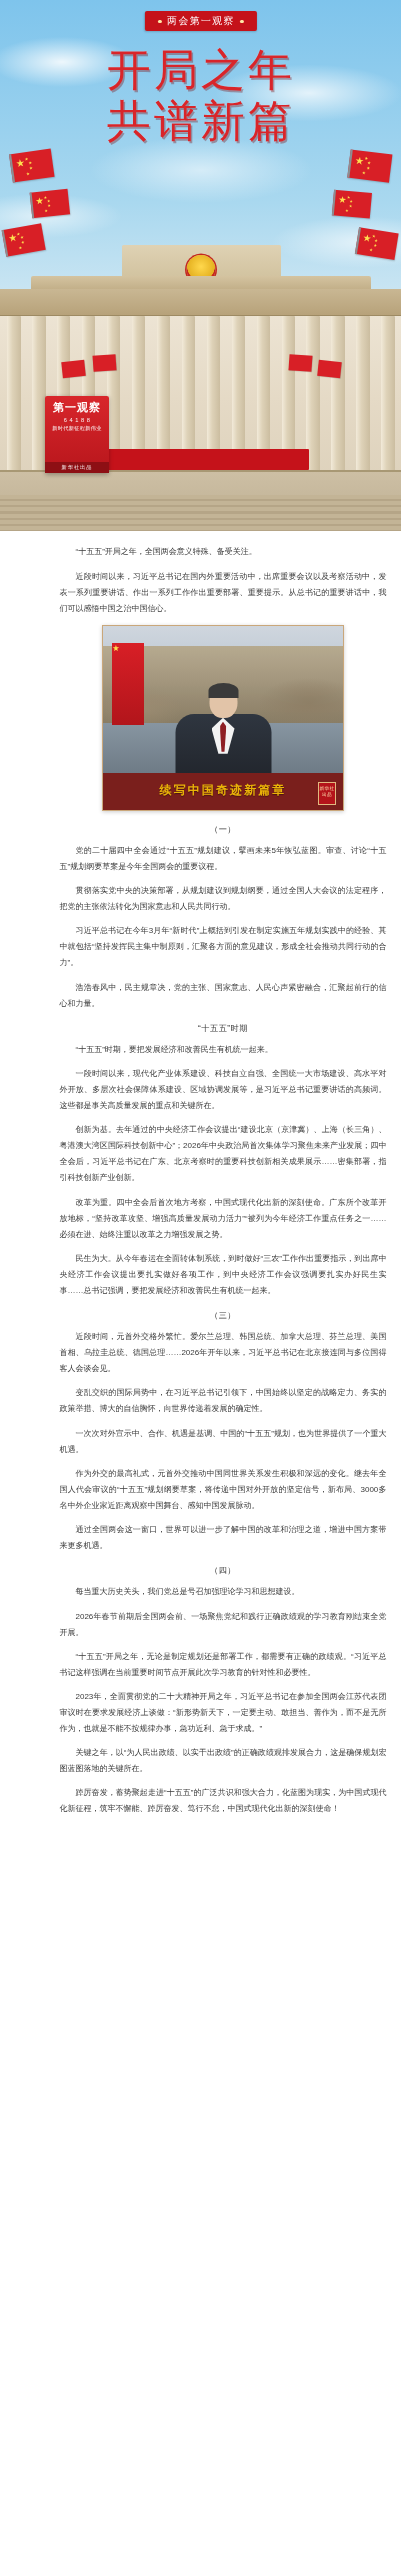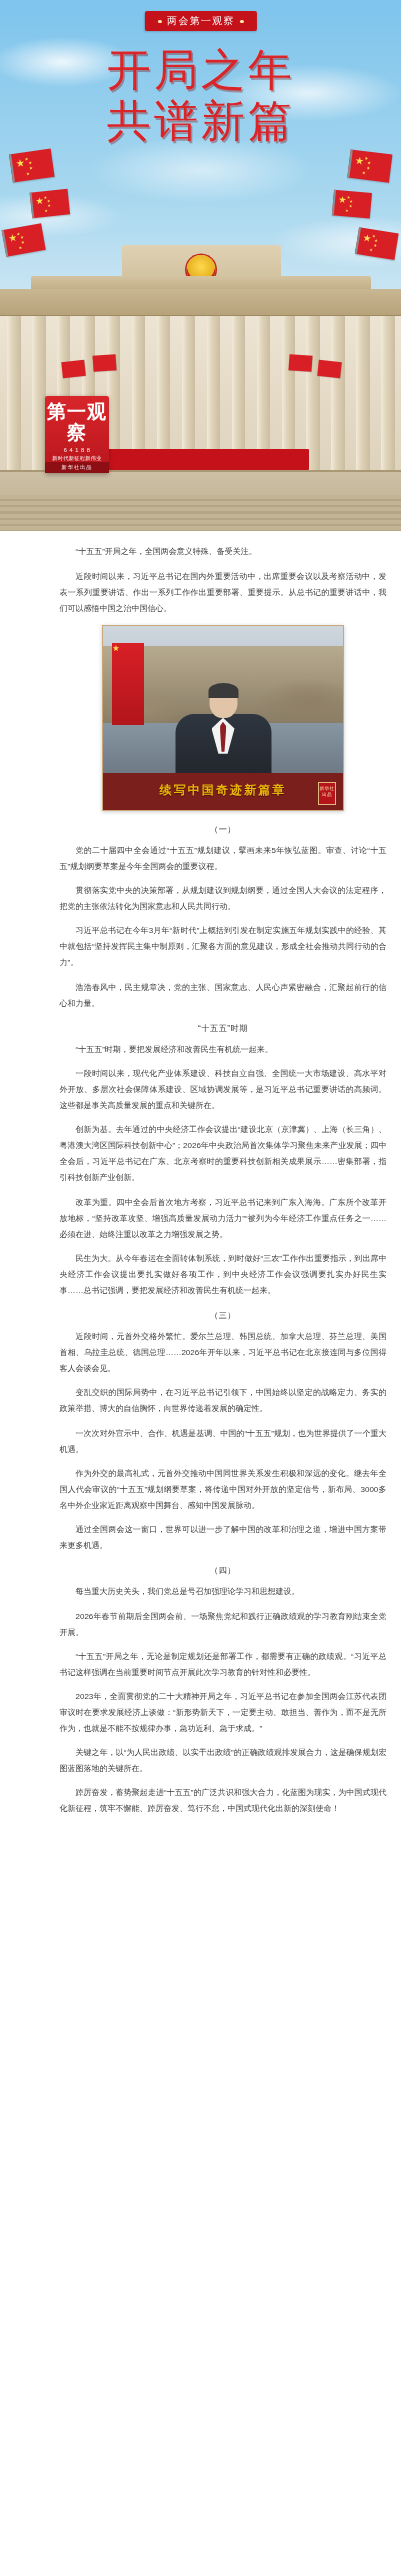--- a/index.html
+++ b/index.html
@@ -149,21 +149,21 @@
     width:64px; height:77px;
     background:linear-gradient(#d8262b,#b8161c);
     border-radius:2.1px;
     color:#fff;
     text-align:center;
     padding-top:5.2px;
     box-shadow:0 1.5px 4.1px rgba(0,0,0,.28);
   }
   .seal .s-top {
     font-family:"Liberation Serif", serif;
-    font-weight:bold; font-size:19px; line-height:1.12; letter-spacing:1px;
+    font-weight:bold; font-size:11px; line-height:1.12; letter-spacing:1px;
   }
   .seal .s-num {
     margin-top:3.1px; font-size:5.7px; letter-spacing:0.5px; opacity:.95;
   }
   .seal .s-sub {
     margin-top:2.1px; font-size:5.2px; line-height:1.45; padding:0 3.1px;
     letter-spacing:0.3px;
   }
   .seal .s-strip{
     position:absolute;left:0;right:0;bottom:0;height:11.3px;background:#8d0f14;
@@ -393,21 +393,21 @@
     <div class="sec-num">（一）</div>
     <p class="p">党的二十届四中全会通过“十五五”规划建议，擘画未来5年恢弘蓝图。审查、讨论“十五五”规划纲要草案是今年全国两会的重要议程。</p>
     <p class="p">贯彻落实党中央的决策部署，从规划建议到规划纲要，通过全国人大会议的法定程序，把党的主张依法转化为国家意志和人民共同行动。</p>
     <p class="p">习近平总书记在今年3月年“新时代”上概括到引发在制定实施五年规划实践中的经验、其中就包括“坚持发挥民主集中制原则，汇聚各方面的意见建议，形成全社会推动共同行动的合力”。</p>
     <p class="p">浩浩春风中，民主规章决，党的主张、国家意志、人民心声紧密融合，汇聚起前行的信心和力量。</p>
 
     <div class="sec-num">“十五五”时期</div>
     <p class="p">“十五五”时期，要把发展经济和改善民生有机统一起来。</p>
     <p class="p">一段时间以来，现代化产业体系建设、科技自立自强、全国统一大市场建设、高水平对外开放、多层次社会保障体系建设、区域协调发展等，是习近平总书记重要讲话的高频词。这些都是事关高质量发展的重点和关键所在。</p>
     <p class="p">创新为基。去年通过的中央经济工作会议提出“建设北京（京津冀）、上海（长三角）、粤港澳大湾区国际科技创新中心”；2026年中央政治局首次集体学习聚焦未来产业发展；四中全会后，习近平总书记在广东、北京考察时的重要科技创新相关成果展示……密集部署，指引科技创新产业创新。</p>
-    <p class="p">改革为重。四中全会后首次地方考察，习近平总书记来到广东入海海。广东所个改革开放地标，“坚持改革攻坚、增强高质量发展动力活力”“被列为今年经济工作重点任务之一……必须在进、始终注重以改革之力增强发展之势。</p>
+    <p class="p">改革为重。四中全会后首次地方考察，中国式现代化出新的深刻使命。广东所个改革开放地标，“坚持改革攻坚、增强高质量发展动力活力”“被列为今年经济工作重点任务之一……必须在进、始终注重以改革之力增强发展之势。</p>
     <p class="p">民生为大。从今年春运在全面转体制系统，到时做好“三农”工作作出重要指示，到出席中央经济工作会议提出要扎实做好各项工作，到中央经济工作会议强调要扎实办好民生实事……总书记强调，要把发展经济和改善民生有机统一起来。</p>
 
     <div class="sec-num">（三）</div>
     <p class="p">近段时间，元首外交格外繁忙。爱尔兰总理、韩国总统、加拿大总理、芬兰总理、美国首相、乌拉圭总统、德国总理……2026年开年以来，习近平总书记在北京接连同与多位国得客人会谈会见。</p>
     <p class="p">变乱交织的国际局势中，在习近平总书记引领下，中国始终以坚定的战略定力、务实的政策举措、博大的自信胸怀，向世界传递着发展的确定性。</p>
     <p class="p">一次次对外宣示中、合作、机遇是基调、中国的“十五五”规划，也为世界提供了一个重大机遇。</p>
     <p class="p">作为外交的最高礼式，元首外交推动中国同世界关系发生积极和深远的变化。继去年全国人代会审议的“十五五”规划纲要草案，将传递中国对外开放的坚定信号，新布局、3000多名中外企业家近距离观察中国舞台、感知中国发展脉动。</p>
     <p class="p">通过全国两会这一窗口，世界可以进一步了解中国的改革和治理之道，增进中国方案带来更多机遇。</p>
 
     <div class="sec-num">（四）</div>

